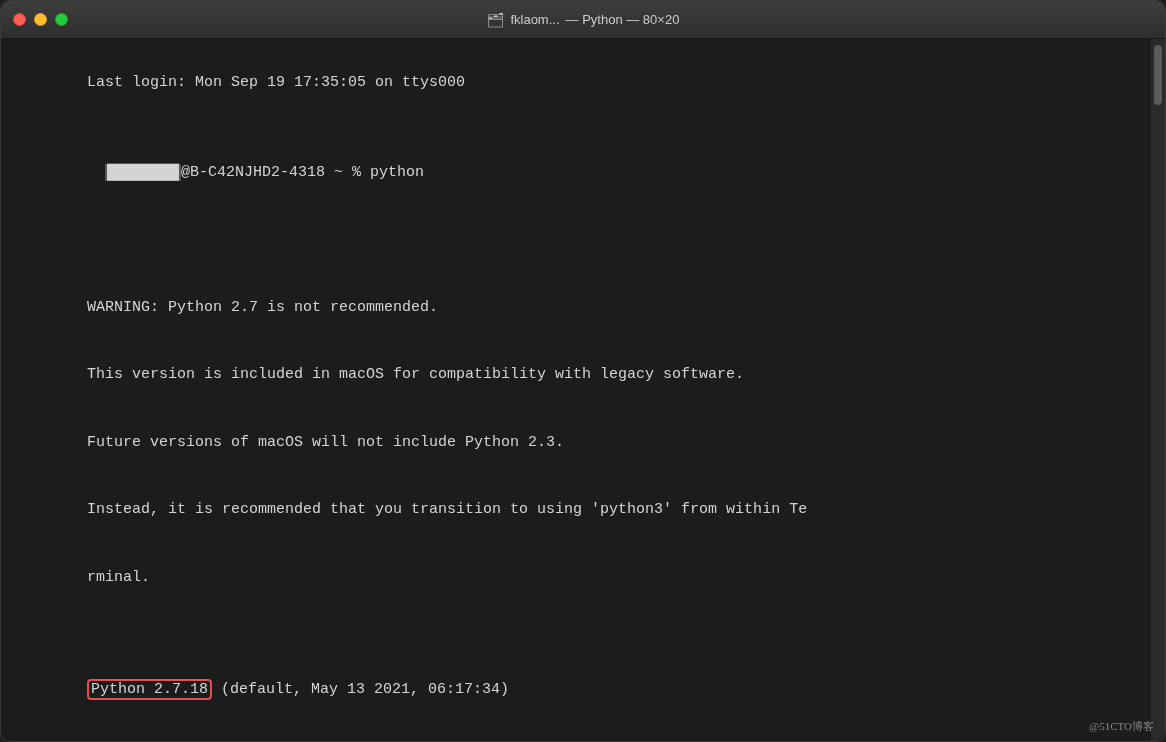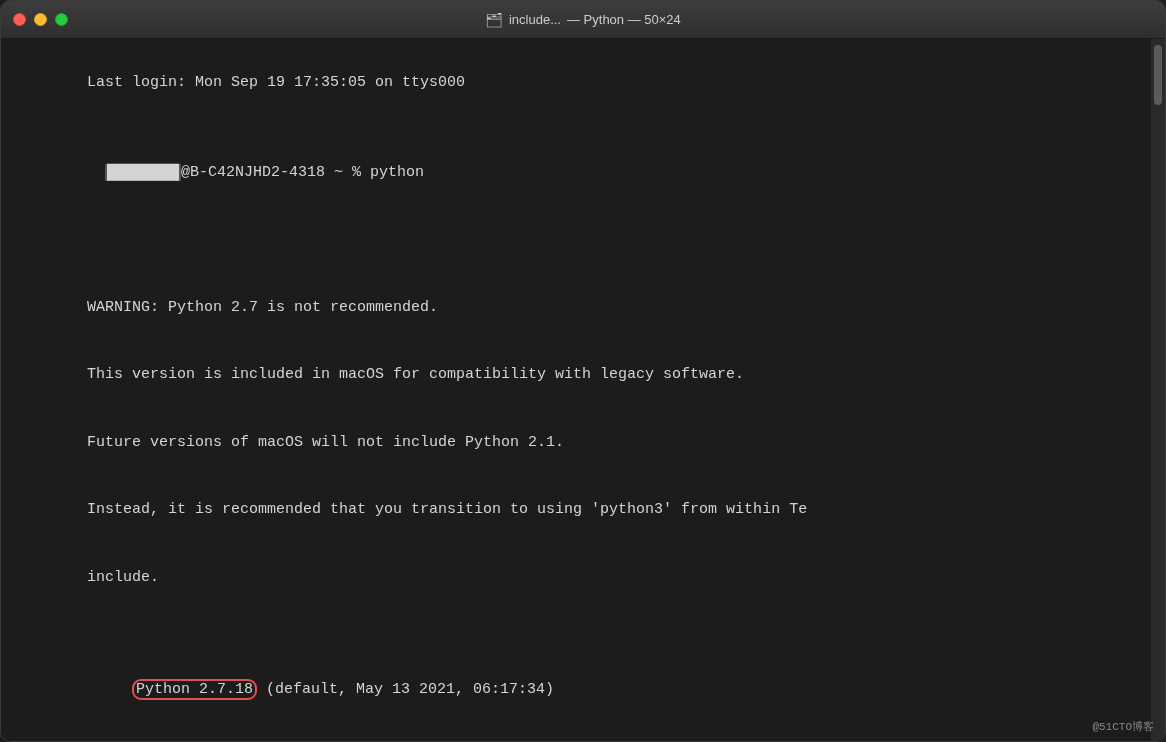--- a/index.html
+++ b/index.html
@@ -113,33 +113,32 @@
       width: 8px;
       height: 60px;
       background: #5a5a5a;
       border-radius: 4px;
       margin-top: 4px;
     }
 
     .python-version-highlight {
       display: inline;
       border: 2px solid #e05050;
-      border-radius: 9px;
+      border-radius: 4px;
       padding: 0 2px;
       color: #d4d4d4;
-      margin-left: 45px;
     }
 
     .watermark {
       position: absolute;
       bottom: 8px;
       right: 12px;
       color: #888;
       font-size: 11px;
-      font-family: Liberation Mono, monospace;
+      font-family: Liberation Serif, serif;
     }
 
     .window-wrapper {
       position: relative;
       width: 1166px;
       height: 742px;
     }
   </style>
 </head>
 <body>
@@ -147,43 +146,43 @@
 <div class="window-wrapper">
   <div class="window">
     <div class="titlebar">
       <div class="traffic-lights">
         <div class="traffic-light close-btn"></div>
         <div class="traffic-light minimize-btn"></div>
         <div class="traffic-light maximize-btn"></div>
       </div>
       <div class="title-text">
         <span class="title-icon">🗂</span>
-        <span>include...</span>
-        <span>— Python — 50×24</span>
+        <span>fklaom...</span>
+        <span>— Python — 80×20</span>
       </div>
     </div>
 
     <div class="scrollbar-area">
       <div class="terminal-content">
         <span>Last login: Mon Sep 19 17:35:05 on ttys000</span>
         <br>
         <span>
           <span style="background:#555;color:#d4d4d4;padding:0 2px;">████████</span><span>@B-C42NJHD2-4318 ~ % python</span>
         </span>
         <br>
         <br>
         <span>WARNING: Python 2.7 is not recommended.</span>
         <br>
         <span>This version is included in macOS for compatibility with legacy software.</span>
         <br>
-        <span>Future versions of macOS will not include Python 2.1.</span>
+        <span>Future versions of macOS will not include Python 2.3.</span>
         <br>
         <span>Instead, it is recommended that you transition to using 'python3' from within Te</span>
         <br>
-        <span>include.</span>
+        <span>rminal.</span>
         <br>
         <br>
         <span class="python-version-highlight">Python 2.7.18</span><span> (default, May 13 2021, 06:17:34)</span>
         <br>
         
         <br>
         
         <br>
         
         <br>

